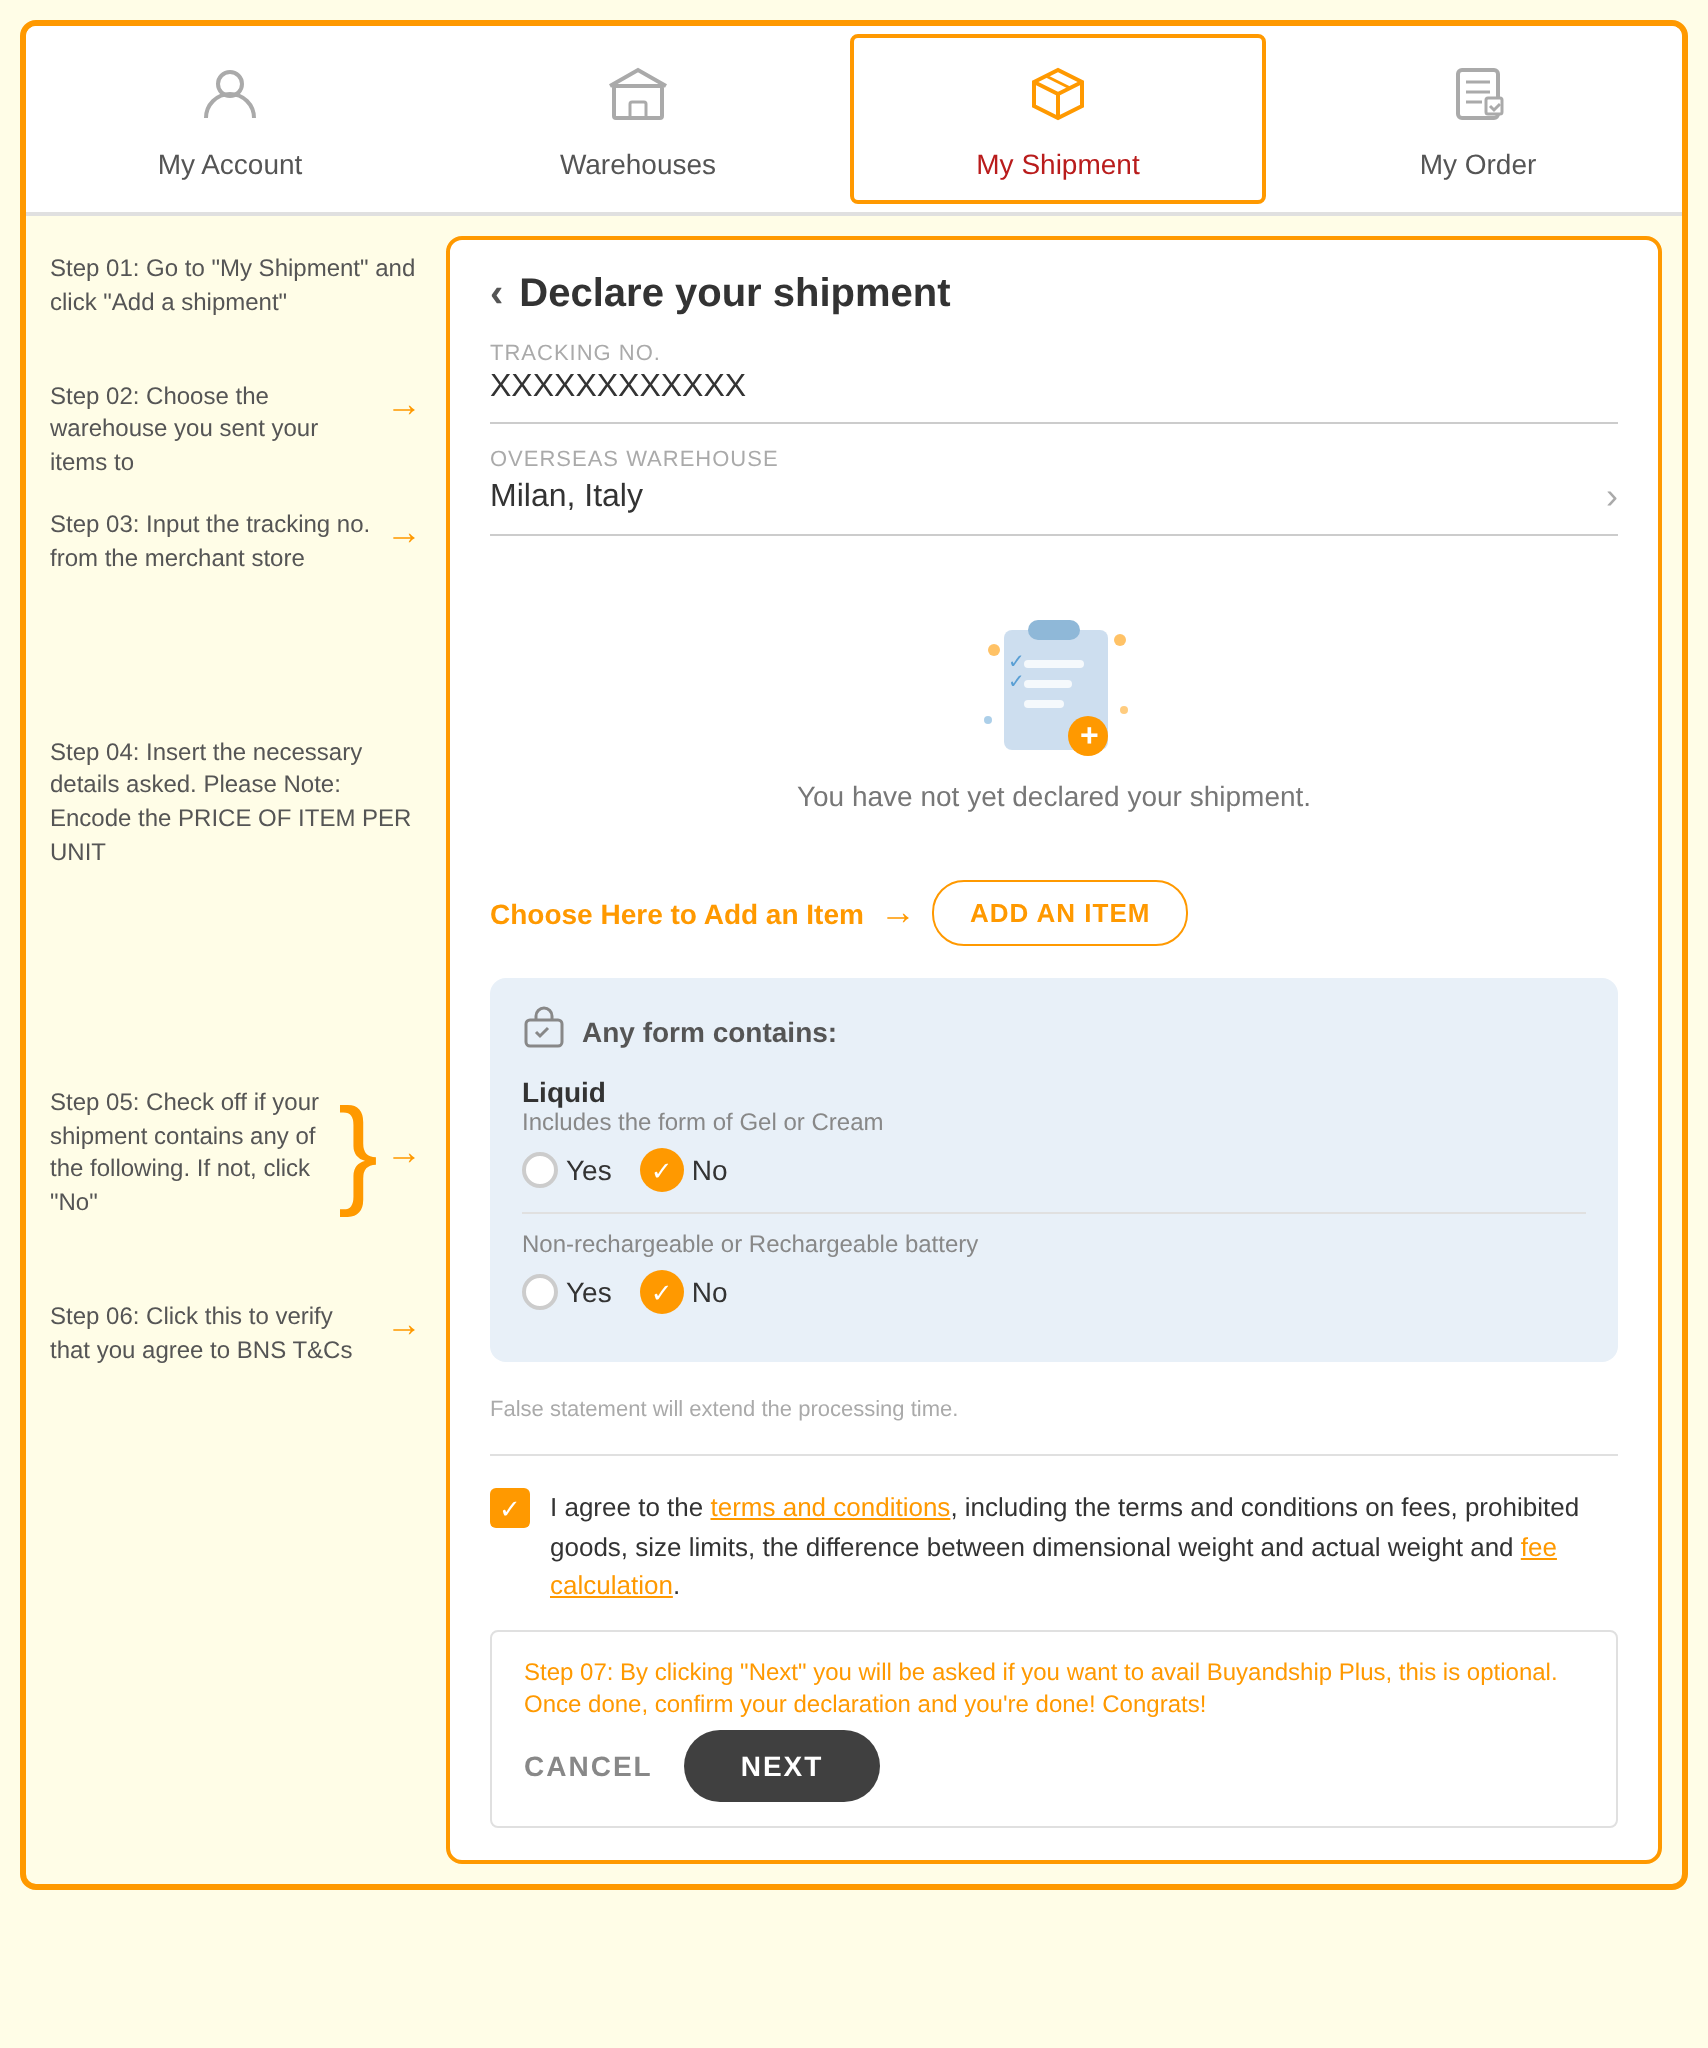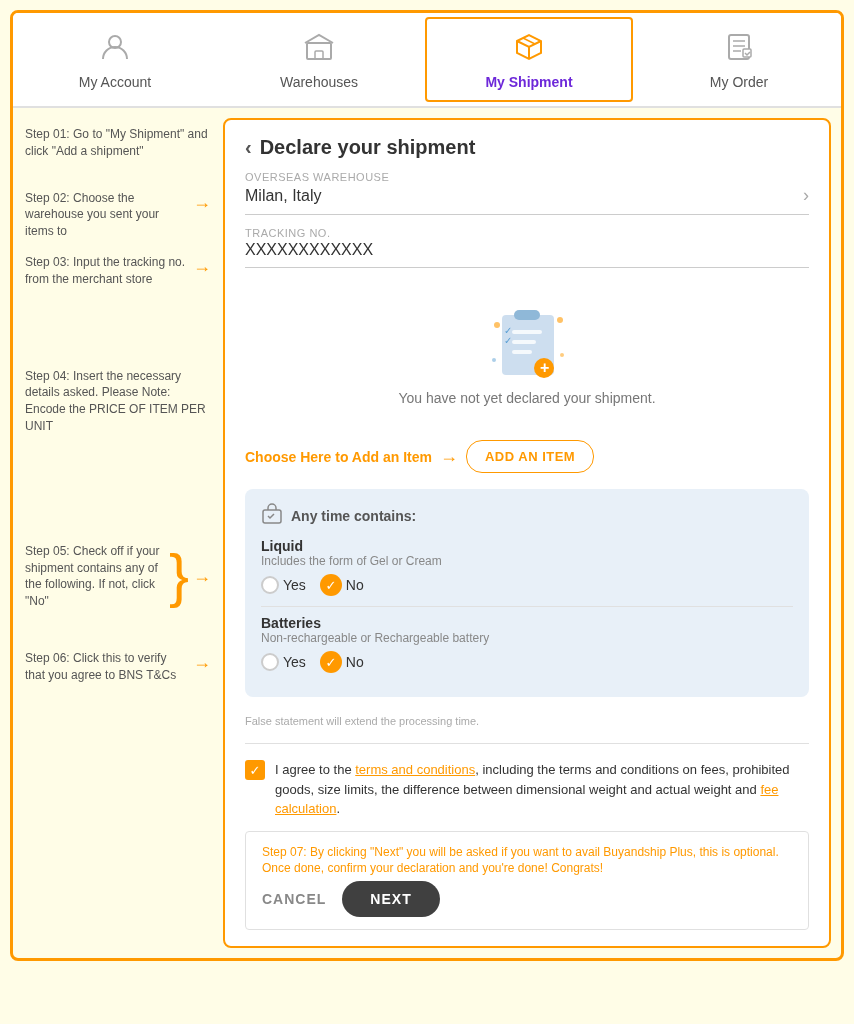--- a/index.html
+++ b/index.html
@@ -40,22 +40,22 @@
       border-radius: 4px;
       margin: 4px;
     }
     .nav-item .nav-icon {
       font-size: 28px;
       color: #f90;
       margin-bottom: 4px;
     }
     .nav-item .nav-label {
       font-size: 14px;
-      font-weight: bold;
-      color: #6d28d9;
+      font-weight: normal;
+      color: #b91c1c;
     }
     .nav-item:not(.active) .nav-icon { color: #888; }
     .nav-item:not(.active) .nav-label { color: #555; font-weight: normal; }
 
     
     .main-body {
       display: flex;
       flex: 1;
       padding: 10px 0;
     }
@@ -422,31 +422,31 @@
     </div>
 
     <div class="content-panel">
 
       <div class="page-header">
         <span class="back-arrow">‹</span>
         <span>Declare your shipment</span>
       </div>
 
       <div class="field-block">
+        <div class="field-label">TRACKING NO.</div>
+        <div class="field-value-row">
+          <span class="field-value">XXXXXXXXXXXX</span>
+        </div>
+      </div>
+
+      <div class="field-block">
         <div class="field-label">OVERSEAS WAREHOUSE</div>
         <div class="field-value-row">
           <span class="field-value">Milan, Italy</span>
           <span class="chevron-right">›</span>
-        </div>
-      </div>
-
-      <div class="field-block">
-        <div class="field-label">TRACKING NO.</div>
-        <div class="field-value-row">
-          <span class="field-value">XXXXXXXXXXXX</span>
         </div>
       </div>
 
       <div class="empty-state">
         <svg width="90" height="90" viewBox="0 0 90 90">
 
           <rect x="20" y="15" width="52" height="60" rx="4" fill="#b8d0e8" opacity="0.7"></rect>
 
           <rect x="32" y="10" width="26" height="10" rx="5" fill="#8fb8d8"></rect>
 
@@ -476,42 +476,41 @@
 
       <div class="items-contains-box">
         <div class="items-contains-header">
           <span>
             <svg width="22" height="22" viewBox="0 0 22 22" fill="none">
               <rect x="2" y="7" width="18" height="13" rx="2" stroke="#888" stroke-width="1.5" fill="none"></rect>
               <path d="M7 7 V5 a4 4 0 0 1 8 0 V7" stroke="#888" stroke-width="1.5" fill="none"></path>
               <path d="M7 13 l2 2 l4-4" stroke="#888" stroke-width="1.5" fill="none"></path>
             </svg>
           </span>
-          <span>Any time contains:</span>
+          <span>Any form contains:</span>
         </div>
 
         <div class="item-type-block">
           <div class="item-type-name">Liquid</div>
           <div class="item-type-desc">Includes the form of Gel or Cream</div>
           <div class="radio-row">
             <label class="radio-option">
               <span class="radio-circle"></span>
               <span>Yes</span>
             </label>
             <label class="radio-option">
               <span class="check-selected">✓</span>
               <span>No</span>
             </label>
           </div>
         </div>
 
         <hr class="divider">
 
         <div class="item-type-block" style="margin-top:8px;">
-          <div class="item-type-name">Batteries</div>
           <div class="item-type-desc">Non-rechargeable or Rechargeable battery</div>
           <div class="radio-row">
             <label class="radio-option">
               <span class="radio-circle"></span>
               <span>Yes</span>
             </label>
             <label class="radio-option">
               <span class="check-selected">✓</span>
               <span>No</span>
             </label>

